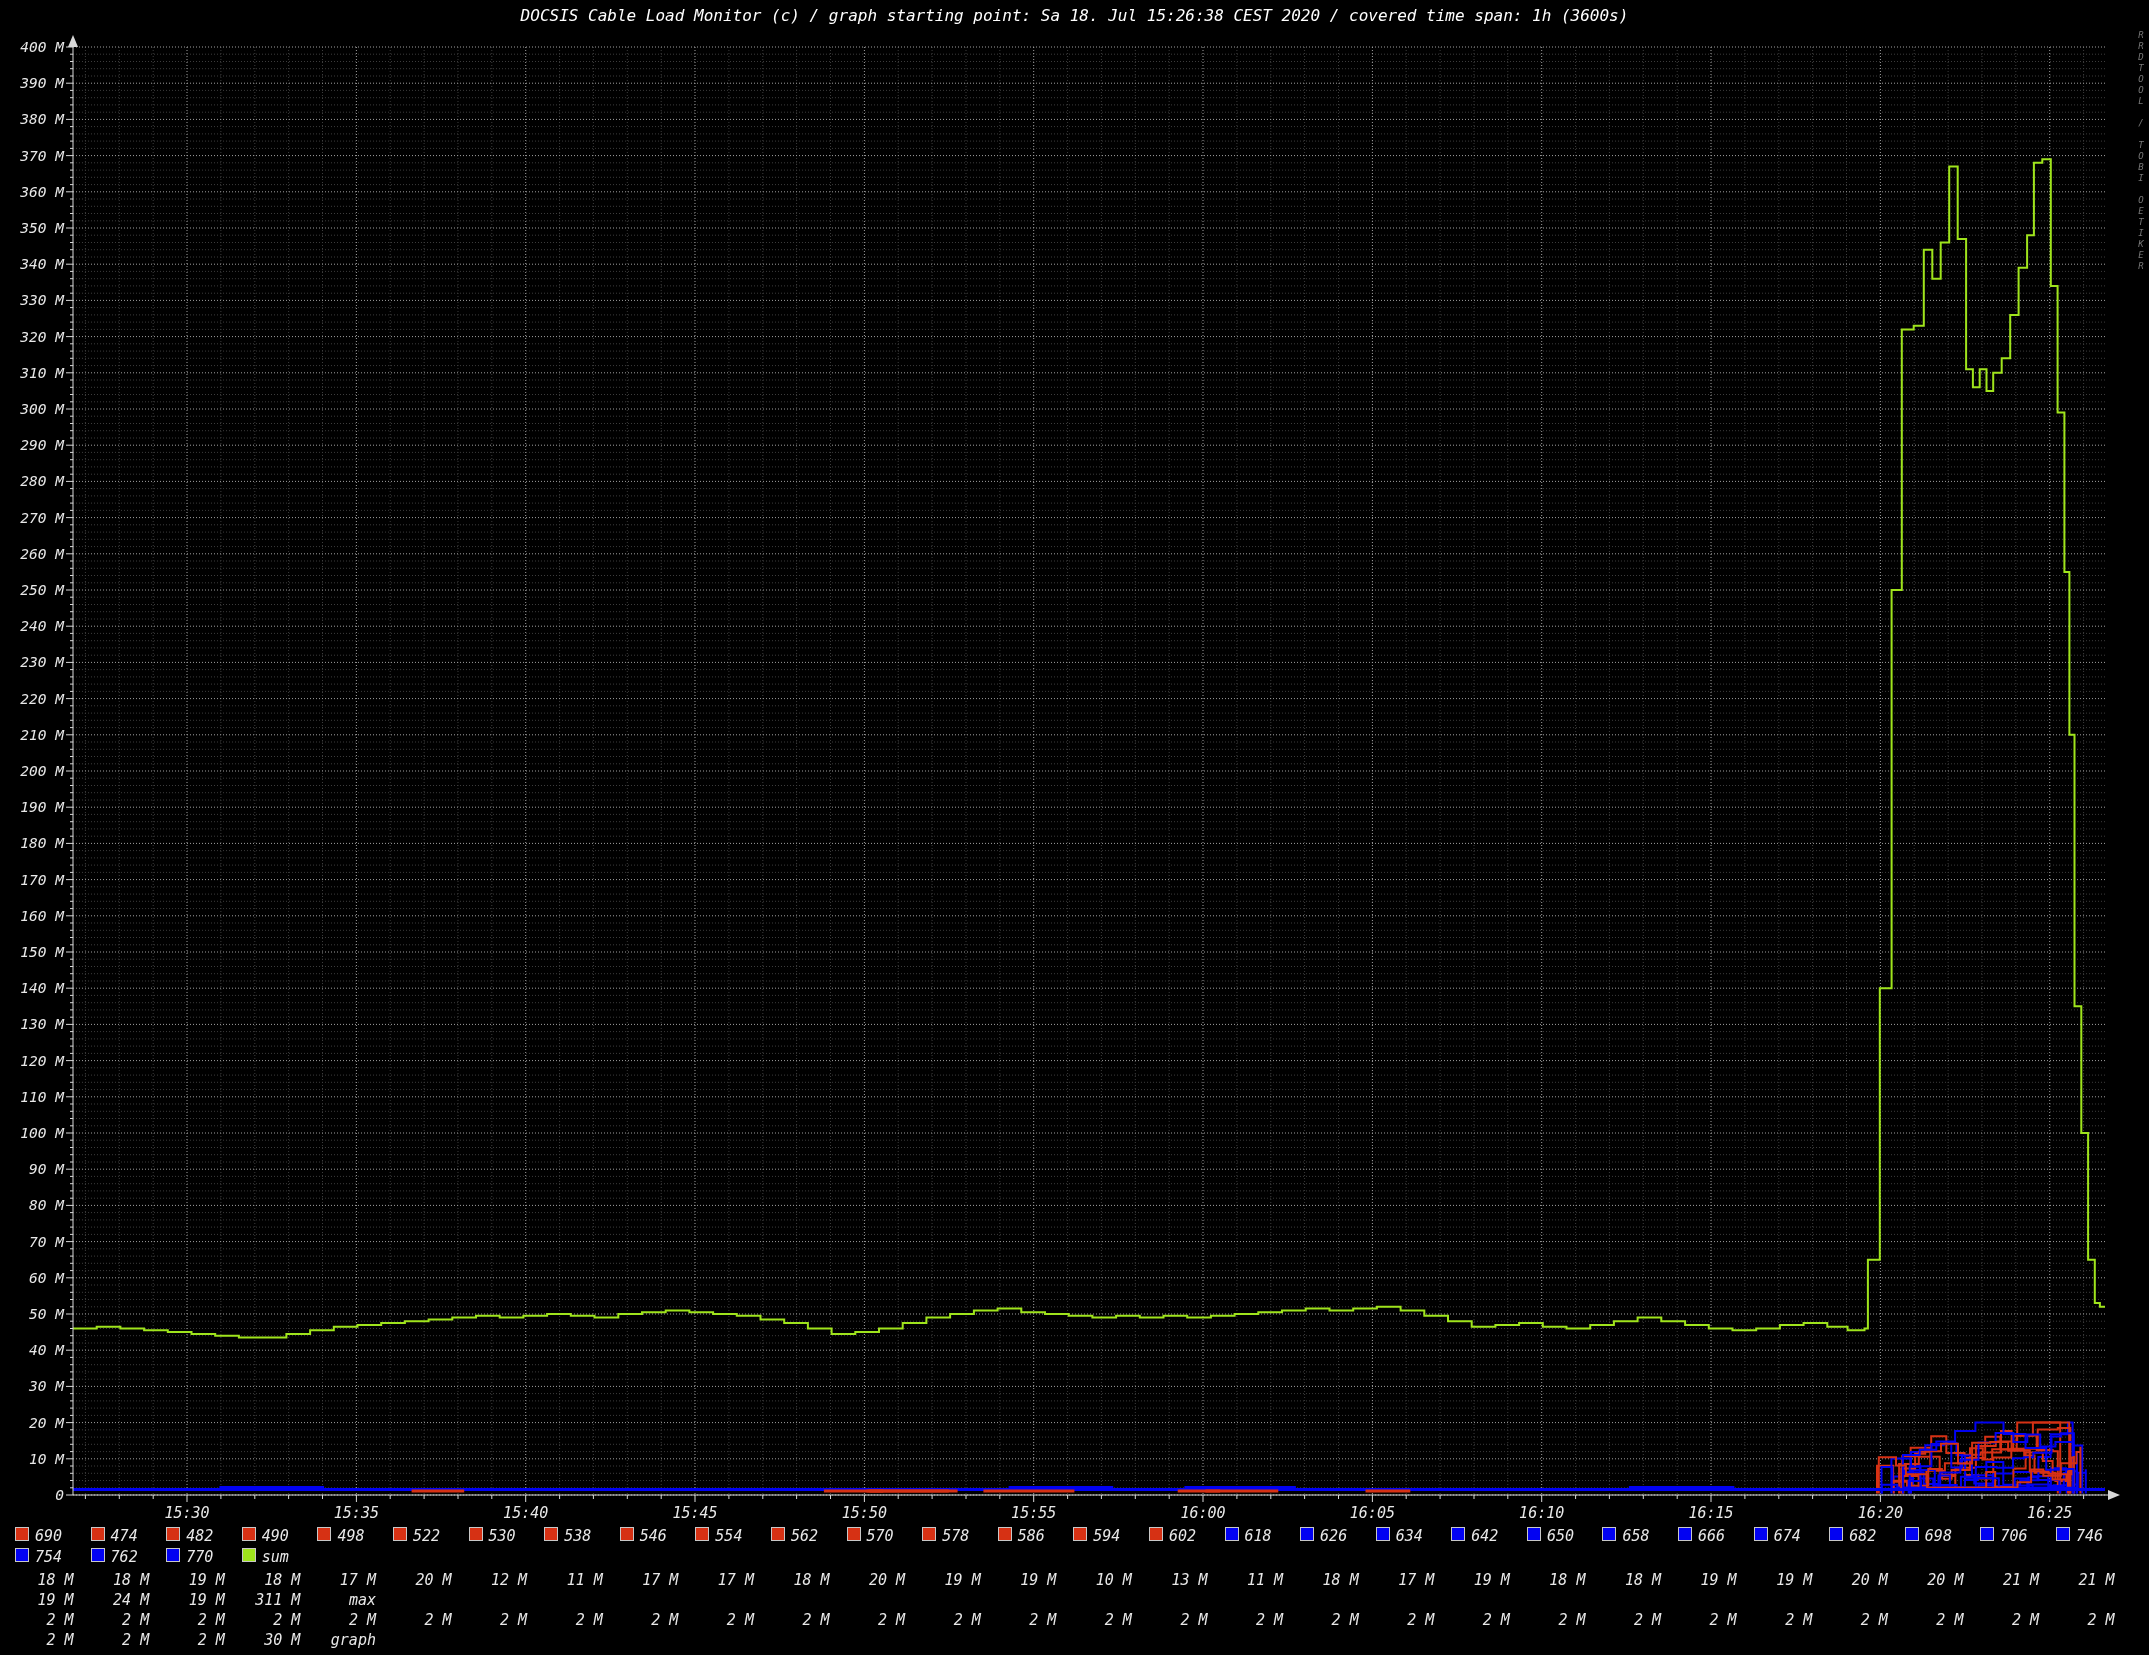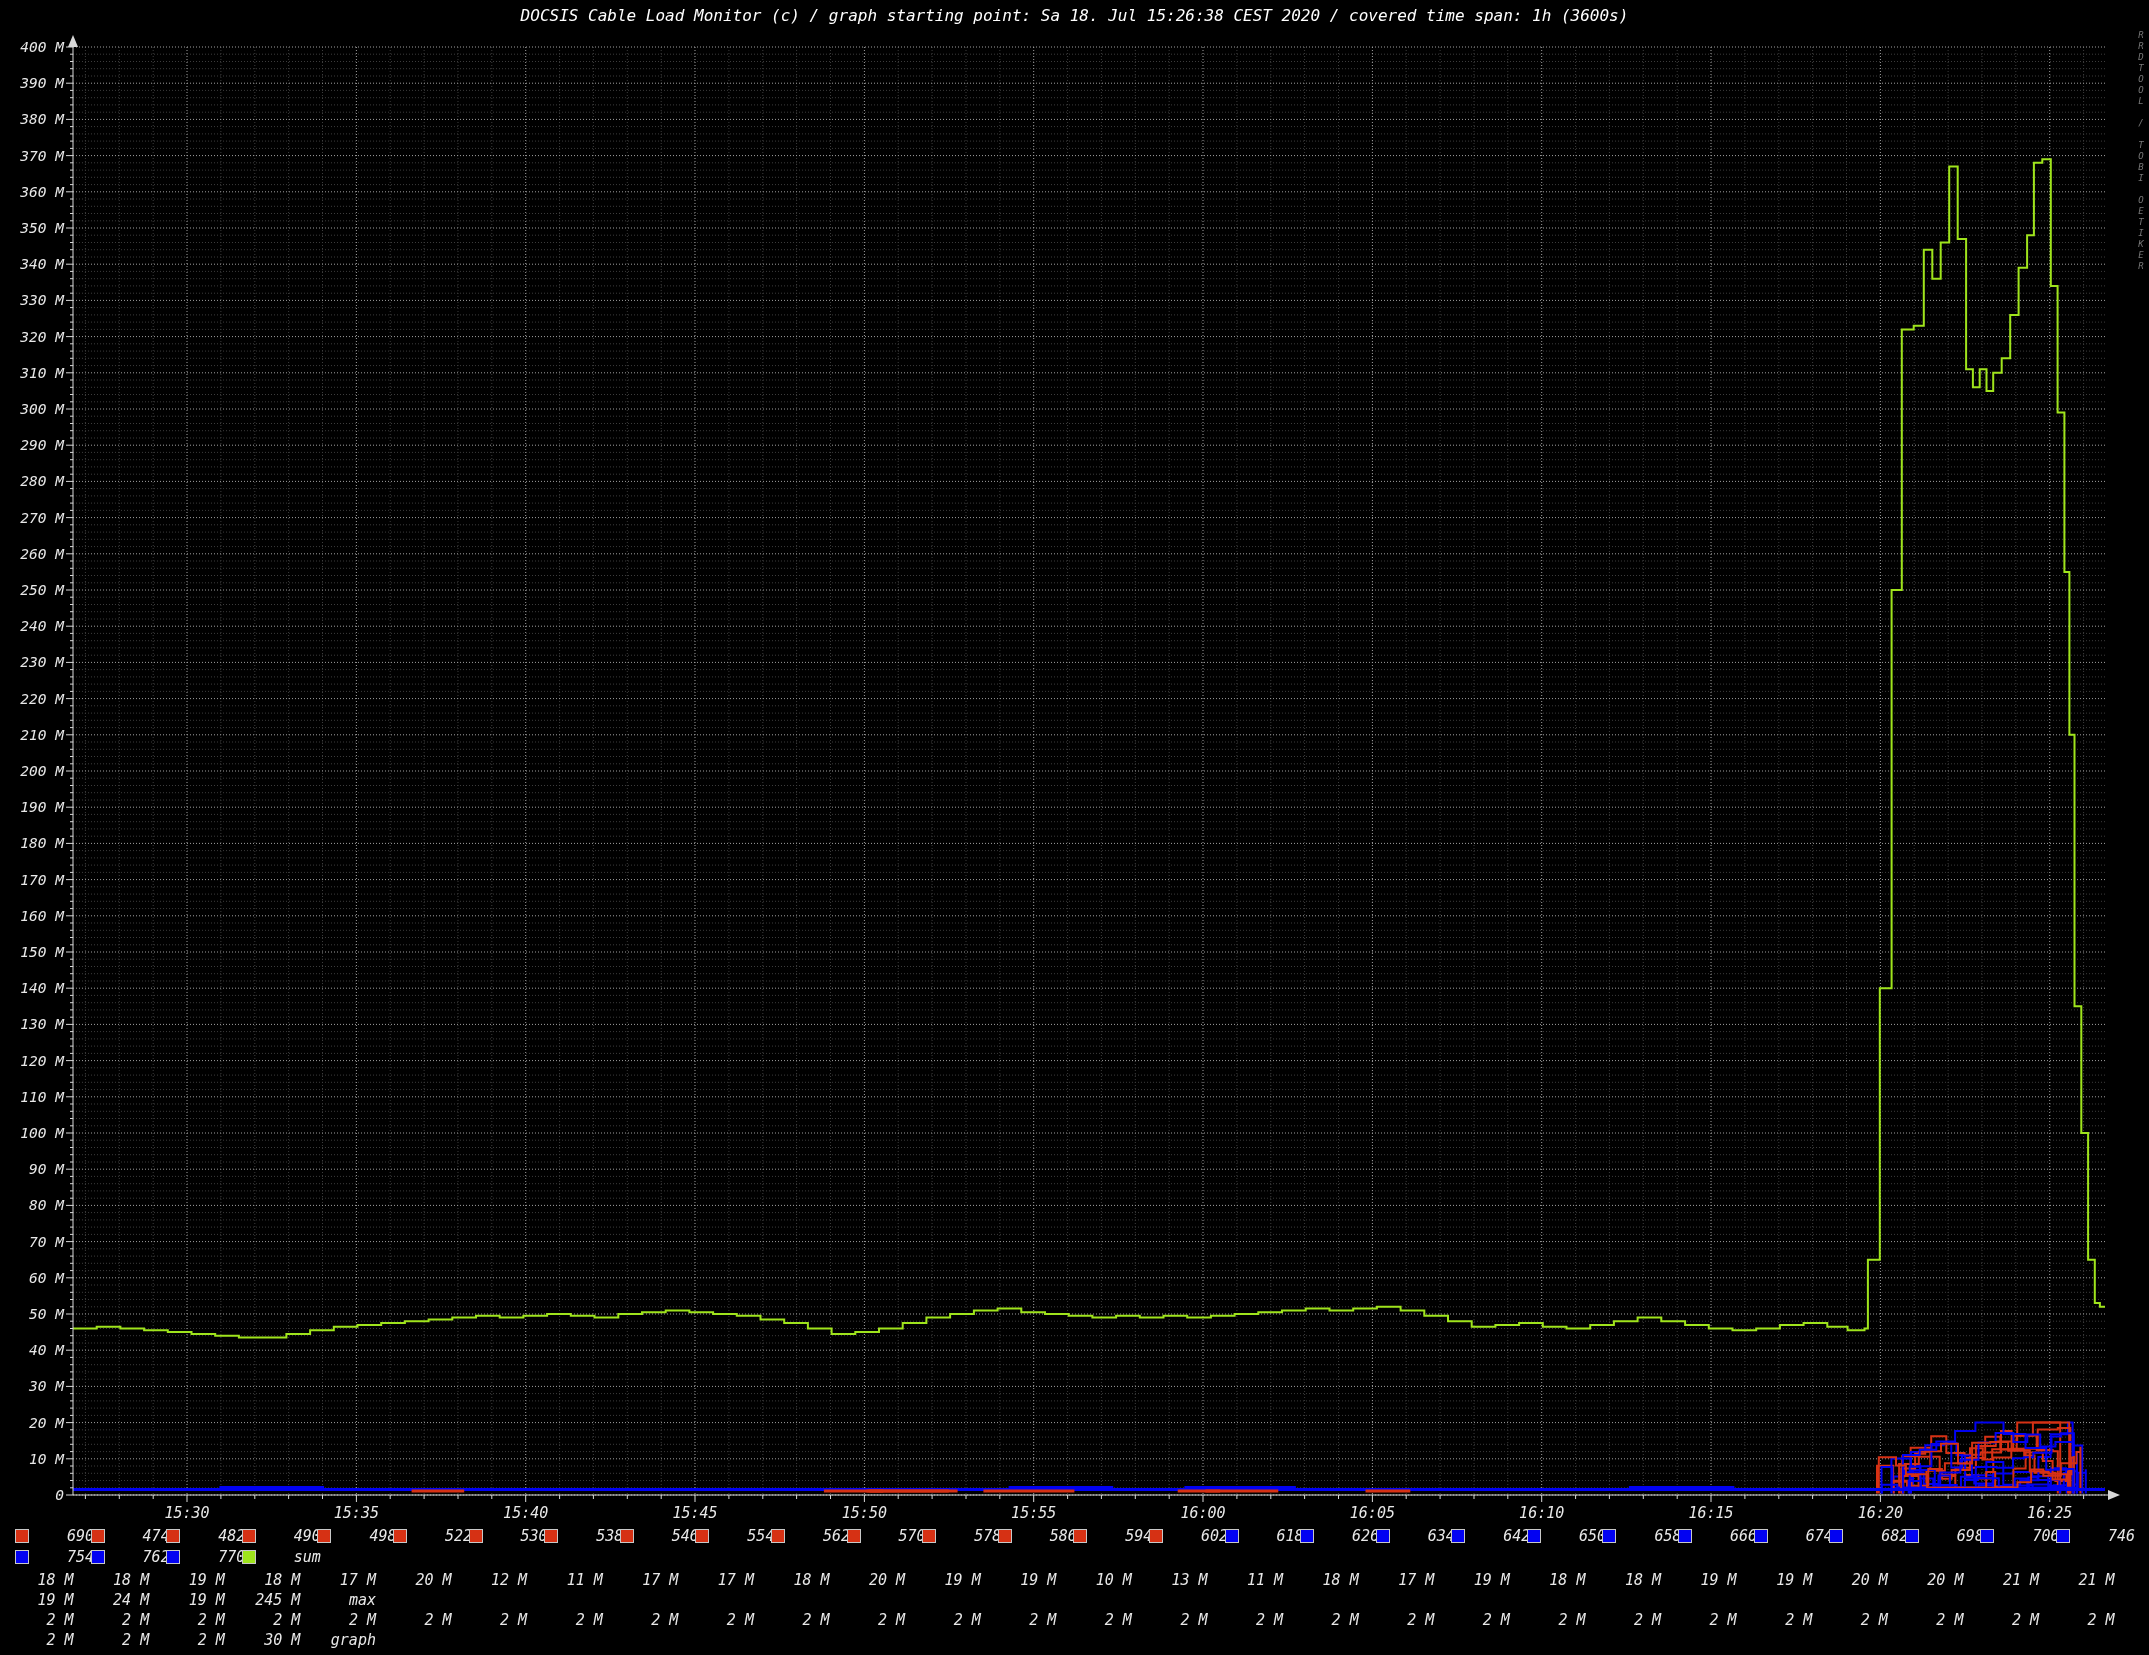--- a/index.html
+++ b/index.html
@@ -16,21 +16,21 @@
     position:absolute;top:30px;right:3px;
     writing-mode:vertical-rl;text-orientation:upright;
     font-size:9px;letter-spacing:1px;color:#787878;white-space:pre;
   }
   svg{position:absolute;top:0;left:0;}
   .legend-row,.val-row{
     position:absolute;left:12px;display:grid;
     grid-template-columns:repeat(28,75.6px);
     font-size:15px;line-height:18px;white-space:pre;
   }
-  .legend-item{display:flex;align-items:center;padding-left:3px;gap:32px;}
+  .legend-item{display:flex;padding-left:3px;}
   .swatch{width:12px;height:12px;border:1px solid #c8c8c8;margin-right:6px;flex:none;}
   .val-cell{text-align:right;padding-right:14px;}
 </style>
 </head>
 <body>
 
 <div class="screen">
   <div class="title">DOCSIS Cable Load Monitor (c) / graph starting point: Sa 18. Jul 15:26:38 CEST 2020 / covered time span: 1h (3600s)</div>
   <div class="watermark">RRDTOOL / TOBI OETIKER</div>
   <svg id="chart" width="2149" height="1523">
@@ -386,17 +386,17 @@
       <path d="M1982.0 1495v4" stroke="#d8d8d8" stroke-width="1"></path>
       <path d="M2015.8 1495v4" stroke="#d8d8d8" stroke-width="1"></path>
       <path d="M2083.6 1495v4" stroke="#d8d8d8" stroke-width="1"></path>
     </svg>
   <div id="legend-rows">
       <div class="legend-row" style="top: 1527px;"><div class="legend-item"><span class="swatch" style="background: rgb(214, 49, 20);"></span><span>690</span></div><div class="legend-item"><span class="swatch" style="background: rgb(214, 49, 20);"></span><span>474</span></div><div class="legend-item"><span class="swatch" style="background: rgb(214, 49, 20);"></span><span>482</span></div><div class="legend-item"><span class="swatch" style="background: rgb(214, 49, 20);"></span><span>490</span></div><div class="legend-item"><span class="swatch" style="background: rgb(214, 49, 20);"></span><span>498</span></div><div class="legend-item"><span class="swatch" style="background: rgb(214, 49, 20);"></span><span>522</span></div><div class="legend-item"><span class="swatch" style="background: rgb(214, 49, 20);"></span><span>530</span></div><div class="legend-item"><span class="swatch" style="background: rgb(214, 49, 20);"></span><span>538</span></div><div class="legend-item"><span class="swatch" style="background: rgb(214, 49, 20);"></span><span>546</span></div><div class="legend-item"><span class="swatch" style="background: rgb(214, 49, 20);"></span><span>554</span></div><div class="legend-item"><span class="swatch" style="background: rgb(214, 49, 20);"></span><span>562</span></div><div class="legend-item"><span class="swatch" style="background: rgb(214, 49, 20);"></span><span>570</span></div><div class="legend-item"><span class="swatch" style="background: rgb(214, 49, 20);"></span><span>578</span></div><div class="legend-item"><span class="swatch" style="background: rgb(214, 49, 20);"></span><span>586</span></div><div class="legend-item"><span class="swatch" style="background: rgb(214, 49, 20);"></span><span>594</span></div><div class="legend-item"><span class="swatch" style="background: rgb(214, 49, 20);"></span><span>602</span></div><div class="legend-item"><span class="swatch" style="background: rgb(2, 2, 242);"></span><span>618</span></div><div class="legend-item"><span class="swatch" style="background: rgb(2, 2, 242);"></span><span>626</span></div><div class="legend-item"><span class="swatch" style="background: rgb(2, 2, 242);"></span><span>634</span></div><div class="legend-item"><span class="swatch" style="background: rgb(2, 2, 242);"></span><span>642</span></div><div class="legend-item"><span class="swatch" style="background: rgb(2, 2, 242);"></span><span>650</span></div><div class="legend-item"><span class="swatch" style="background: rgb(2, 2, 242);"></span><span>658</span></div><div class="legend-item"><span class="swatch" style="background: rgb(2, 2, 242);"></span><span>666</span></div><div class="legend-item"><span class="swatch" style="background: rgb(2, 2, 242);"></span><span>674</span></div><div class="legend-item"><span class="swatch" style="background: rgb(2, 2, 242);"></span><span>682</span></div><div class="legend-item"><span class="swatch" style="background: rgb(2, 2, 242);"></span><span>698</span></div><div class="legend-item"><span class="swatch" style="background: rgb(2, 2, 242);"></span><span>706</span></div><div class="legend-item"><span class="swatch" style="background: rgb(2, 2, 242);"></span><span>746</span></div></div>
       <div class="legend-row" style="top: 1548px;"><div class="legend-item"><span class="swatch" style="background: rgb(2, 2, 242);"></span><span>754</span></div><div class="legend-item"><span class="swatch" style="background: rgb(2, 2, 242);"></span><span>762</span></div><div class="legend-item"><span class="swatch" style="background: rgb(2, 2, 242);"></span><span>770</span></div><div class="legend-item"><span class="swatch" style="background: rgb(159, 228, 28);"></span><span>sum</span></div></div>
     </div>
   <div id="stat-rows">
       <div class="val-row" style="top: 1571px;"><div class="val-cell">18 M</div><div class="val-cell">18 M</div><div class="val-cell">19 M</div><div class="val-cell">18 M</div><div class="val-cell">17 M</div><div class="val-cell">20 M</div><div class="val-cell">12 M</div><div class="val-cell">11 M</div><div class="val-cell">17 M</div><div class="val-cell">17 M</div><div class="val-cell">18 M</div><div class="val-cell">20 M</div><div class="val-cell">19 M</div><div class="val-cell">19 M</div><div class="val-cell">10 M</div><div class="val-cell">13 M</div><div class="val-cell">11 M</div><div class="val-cell">18 M</div><div class="val-cell">17 M</div><div class="val-cell">19 M</div><div class="val-cell">18 M</div><div class="val-cell">18 M</div><div class="val-cell">19 M</div><div class="val-cell">19 M</div><div class="val-cell">20 M</div><div class="val-cell">20 M</div><div class="val-cell">21 M</div><div class="val-cell">21 M</div></div>
-      <div class="val-row" style="top: 1591px;"><div class="val-cell">19 M</div><div class="val-cell">24 M</div><div class="val-cell">19 M</div><div class="val-cell">245 M</div><div class="val-cell">max</div></div>
+      <div class="val-row" style="top: 1591px;"><div class="val-cell">19 M</div><div class="val-cell">24 M</div><div class="val-cell">19 M</div><div class="val-cell">311 M</div><div class="val-cell">max</div></div>
       <div class="val-row" style="top: 1611px;"><div class="val-cell">2 M</div><div class="val-cell">2 M</div><div class="val-cell">2 M</div><div class="val-cell">2 M</div><div class="val-cell">2 M</div><div class="val-cell">2 M</div><div class="val-cell">2 M</div><div class="val-cell">2 M</div><div class="val-cell">2 M</div><div class="val-cell">2 M</div><div class="val-cell">2 M</div><div class="val-cell">2 M</div><div class="val-cell">2 M</div><div class="val-cell">2 M</div><div class="val-cell">2 M</div><div class="val-cell">2 M</div><div class="val-cell">2 M</div><div class="val-cell">2 M</div><div class="val-cell">2 M</div><div class="val-cell">2 M</div><div class="val-cell">2 M</div><div class="val-cell">2 M</div><div class="val-cell">2 M</div><div class="val-cell">2 M</div><div class="val-cell">2 M</div><div class="val-cell">2 M</div><div class="val-cell">2 M</div><div class="val-cell">2 M</div></div>
       <div class="val-row" style="top: 1631px;"><div class="val-cell">2 M</div><div class="val-cell">2 M</div><div class="val-cell">2 M</div><div class="val-cell">30 M</div><div class="val-cell">graph</div></div>
     </div>
 </div>
 
 </body></html>

